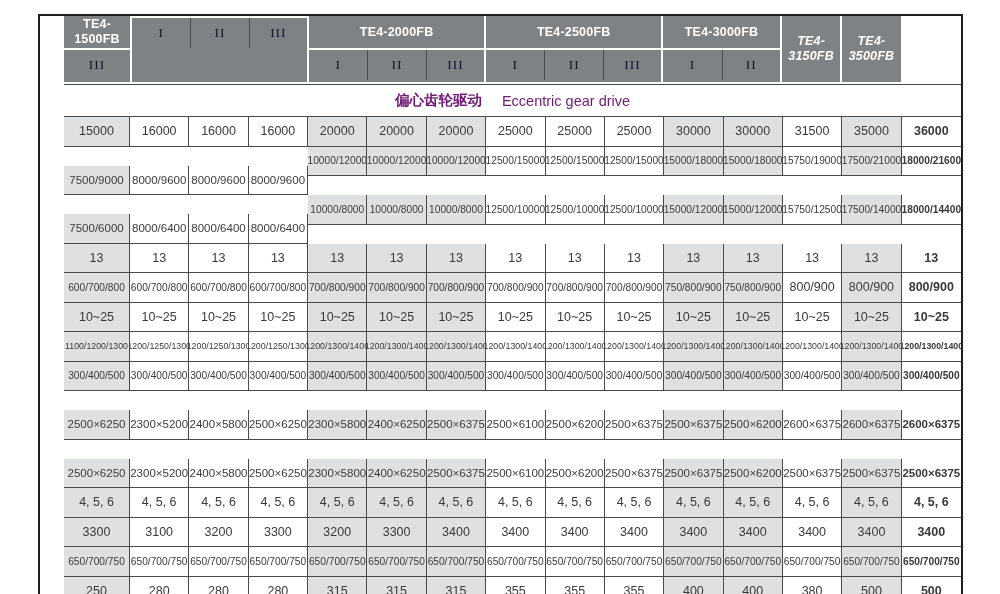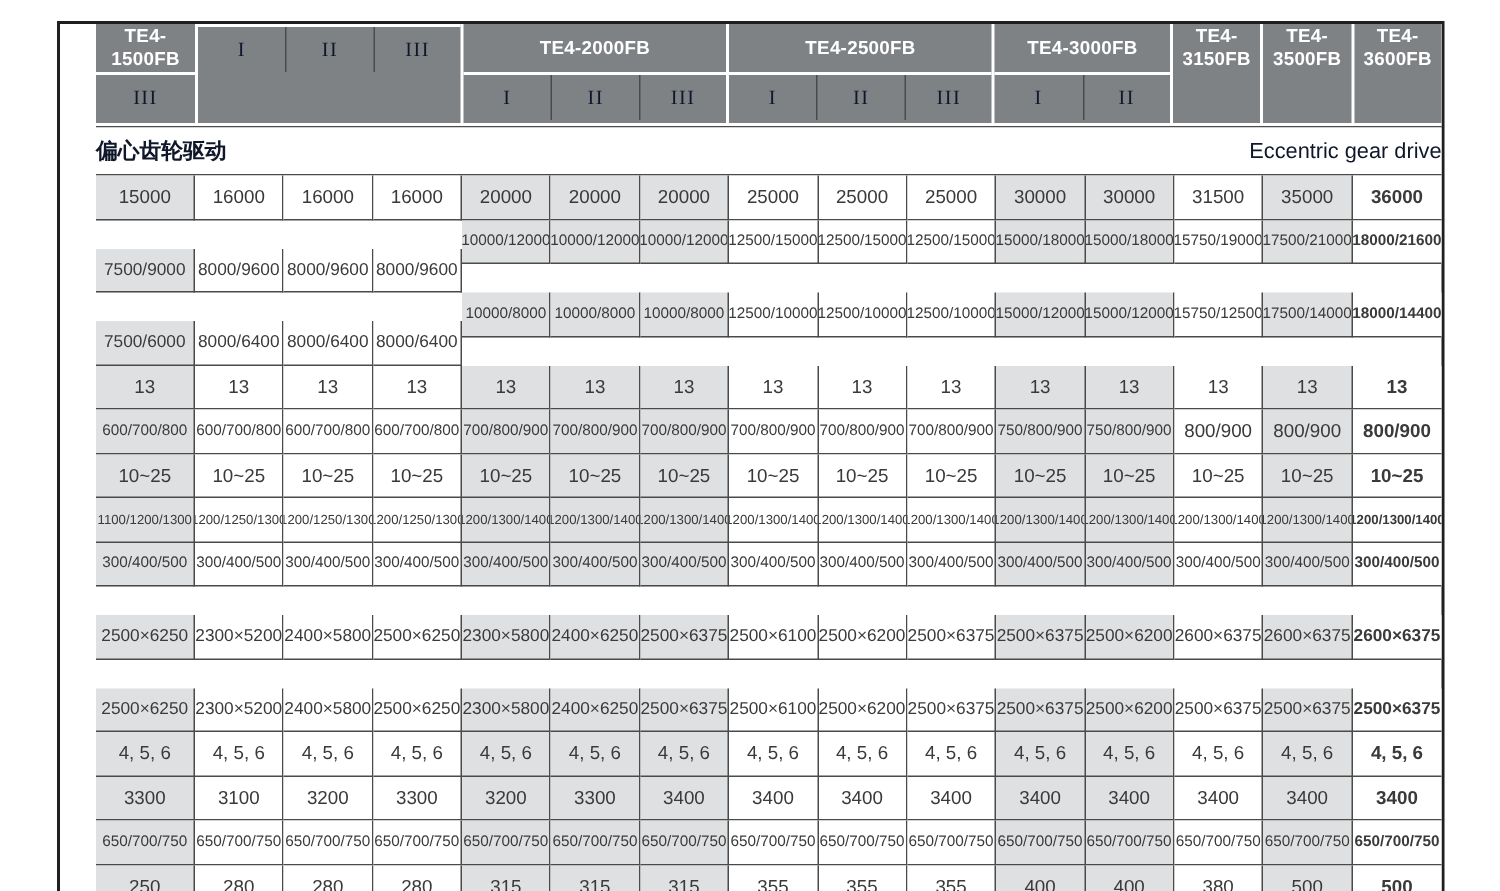--- a/index.html
+++ b/index.html
@@ -10,26 +10,26 @@
   .thead { display: grid; grid-template-columns: 66px 3fr 3fr 3fr 2fr 1fr 1fr 1fr; gap: 2px; background: #fff; padding-bottom: 2px; }
   .group { background: #7f8285; }
   .glabel { min-height: 32px; display: flex; align-items: center; justify-content: center; text-align: center;
             color: #ffffff; font-weight: bold; font-size: 12.5px; line-height: 1.2; letter-spacing: .2px; padding: 0 2px; }
   .subs { display: grid; height: 32px; border-top: 2px solid #ffffff; }
   .subs.three { grid-template-columns: 1fr 1fr 1fr; }
   .subs.two   { grid-template-columns: 1fr 1fr; }
   .sub { display: flex; align-items: center; justify-content: center; color: #0f172a;
          font-family: "Liberation Serif", serif; font-size: 13.5px; letter-spacing: 1px; }
   .sub + .sub { border-left: 1px solid #4a4a4a; }
-  .group.tall { display: flex; align-items: flex-start; justify-content: center; min-height: 66px; }
+  .group.tall { display: flex; align-items: center; justify-content: center; min-height: 66px; font-style: italic; }
 
   
   .tbody { border-top: 1px solid #4a4a4a; }
-  .drive-row { height: 32px; display: flex; align-items: center; justify-content: space-between; gap: 20px;
-               border-bottom: 1px solid #4a4a4a; font-size: 14.5px; color: #0f172a; background: #fff; }
+  .drive-row { height: 32px; display: flex; align-items: center; justify-content: center; gap: 20px;
+               border-bottom: 1px solid #4a4a4a; font-size: 14.5px; color: #701a75; background: #fff; }
   .drive-row .cn { font-weight: bold; }
   .row { display: grid; grid-template-columns: 66px repeat(14, 1fr); }
   .c { height: 29.5px; display: flex; align-items: center; justify-content: center; white-space: nowrap; overflow: hidden;
        border-right: 1px solid #4a4a4a; border-bottom: 1px solid #4a4a4a; color: #3a3a3a; background: #ffffff; }
   .c:last-child { border-right: none; font-weight: bold; }
   .row:last-child .c { border-bottom: none; }
   .c.sh { background: #dfe0e1; }
   .lg { font-size: 12.5px; }
   .md { font-size: 11.5px; margin-top: 19px; }
   .sm { font-size: 10.2px; }
@@ -76,23 +76,20 @@
         <div class="sub">I</div>
         <div class="sub">II</div>
       </div>
     </div>
     <div class="group tall">
       <div class="glabel">TE4-3150FB</div>
     </div>
     <div class="group tall">
       <div class="glabel">TE4-3500FB</div>
     </div>
-    <div class="group tall">
-      <div class="glabel">TE4-3600FB</div>
-    </div>
   </div>
 
   <div class="tbody">
     <div class="drive-row">
       <span class="cn">偏心齿轮驱动</span>
       <span class="en">Eccentric gear drive</span>
     </div>
     <div id="rows">
         <div class="row">
           <div class="c lg sh">15000</div>

